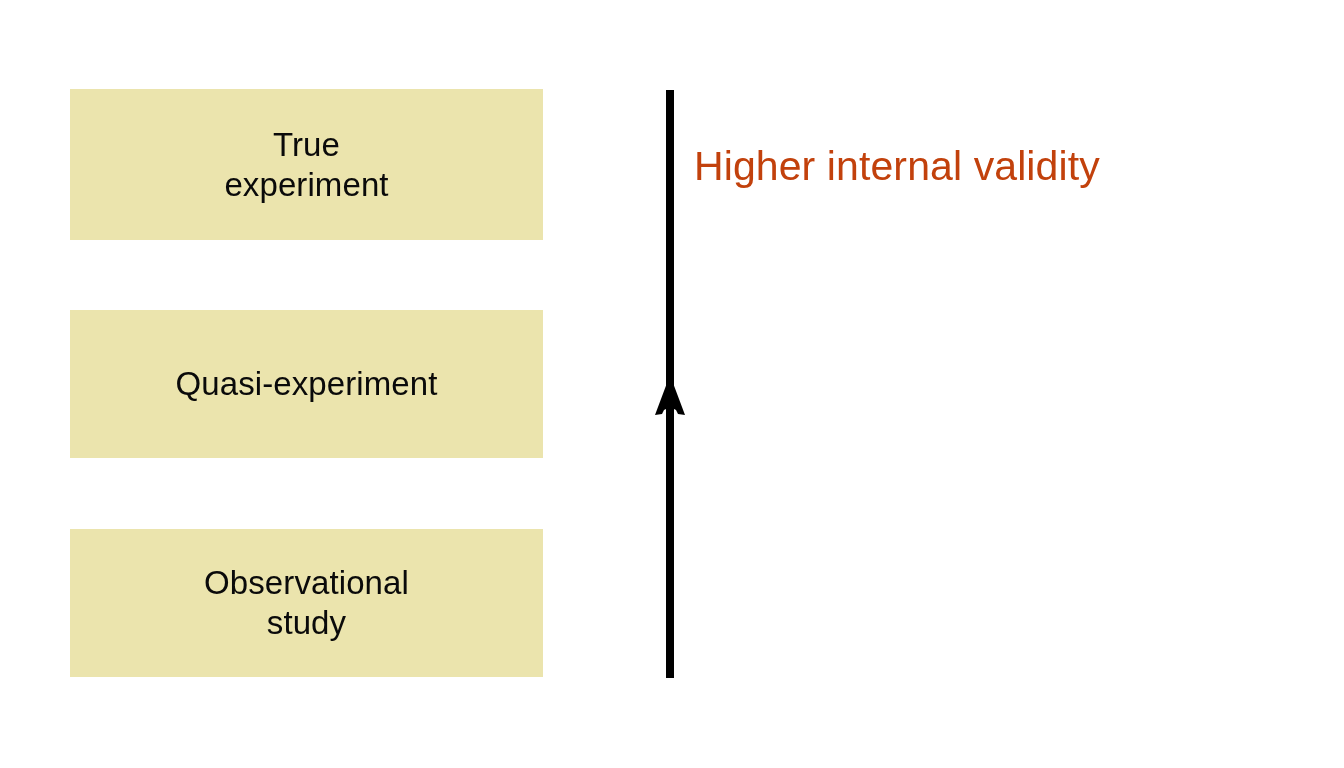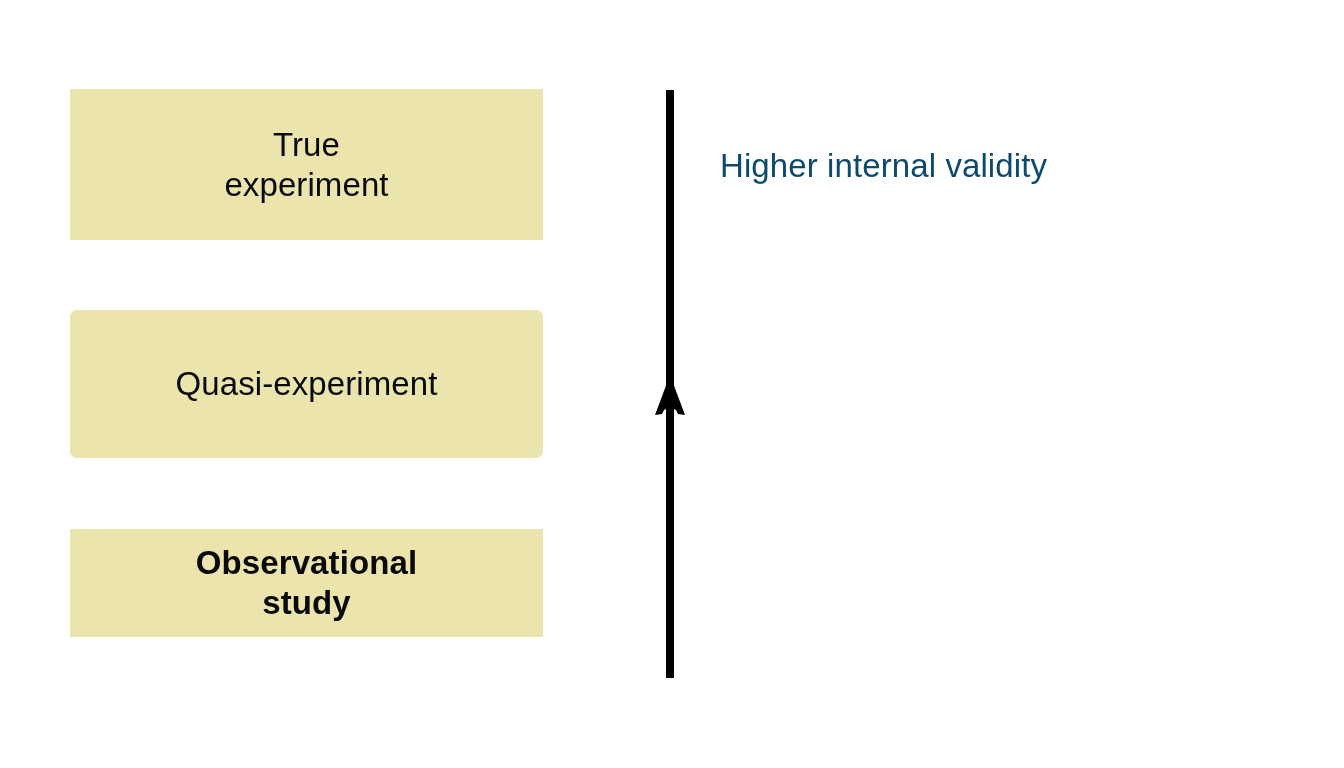--- a/index.html
+++ b/index.html
@@ -28,22 +28,22 @@
     position: absolute;
     left: 70px;
     width: 473px;
     background: #ebe4ad;
     display: flex;
     align-items: center;
     justify-content: center;
     box-sizing: border-box;
   }
   #box-true-experiment   { top: 89px;  height: 151px; }
-  #box-quasi-experiment  { top: 310px; height: 148px; border-radius: 7px; }
-  #box-observational     { top: 529px; height: 108px; font-weight: bold; }
+  #box-quasi-experiment  { top: 310px; height: 148px; }
+  #box-observational     { top: 529px; height: 148px; }
 
   .design-box-label {
     font-size: 33px;
     line-height: 40px;
     text-align: center;
     color: #0a0a0a;
     white-space: pre-line;
     letter-spacing: 0.1px;
   }
 
@@ -53,24 +53,24 @@
     left: 640px;
     top: 78px;
     width: 64px;
     height: 614px;
     overflow: visible;
   }
 
   
   .validity-label {
     position: absolute;
-    left: 720px;
-    font-size: 33px;
+    left: 694px;
+    font-size: 41px;
     line-height: 38px;
-    color: #0c4a6e;
+    color: #c2410c;
     white-space: nowrap;
     letter-spacing: 0.1px;
   }
   #label-higher-validity { top: 147px; }
   #label-lower-validity  { top: 584px; }
 </style>
 </head>
 <body>
 
 <div id="canvas">

